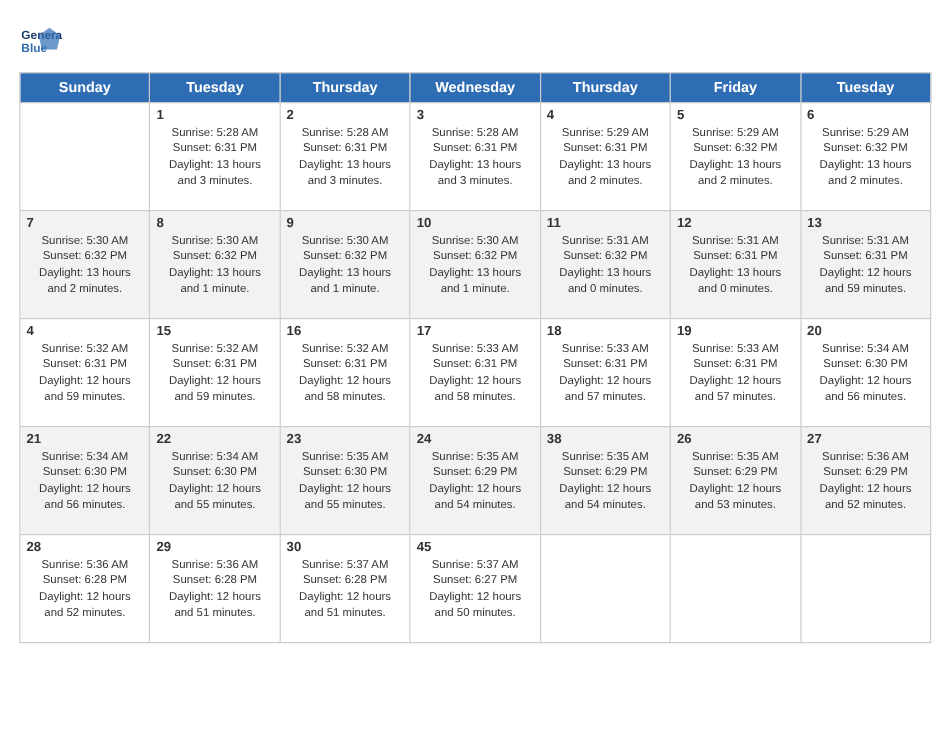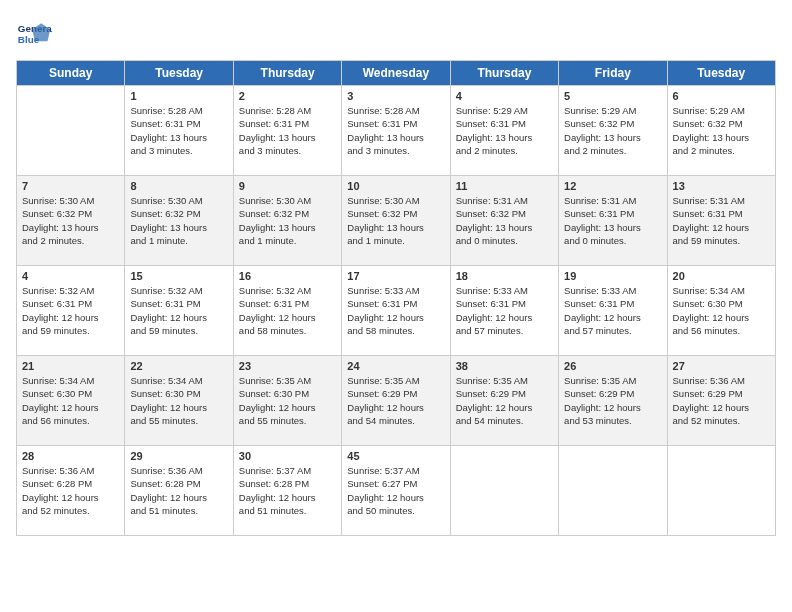--- a/index.html
+++ b/index.html
@@ -63,20 +63,21 @@
     }
     .day-num {
       font-weight: bold;
       font-size: 11px;
       display: block;
       margin-bottom: 2px;
     }
     .day-detail {
       font-size: 9.5px;
       line-height: 1.4;
+      text-align: center;
     }
     td.empty {
       background: #f9f9f9;
     }
     tbody tr:nth-child(odd) td {
       background: #ffffff;
     }
     tbody tr:nth-child(even) td {
       background: #f2f2f2;
     }

